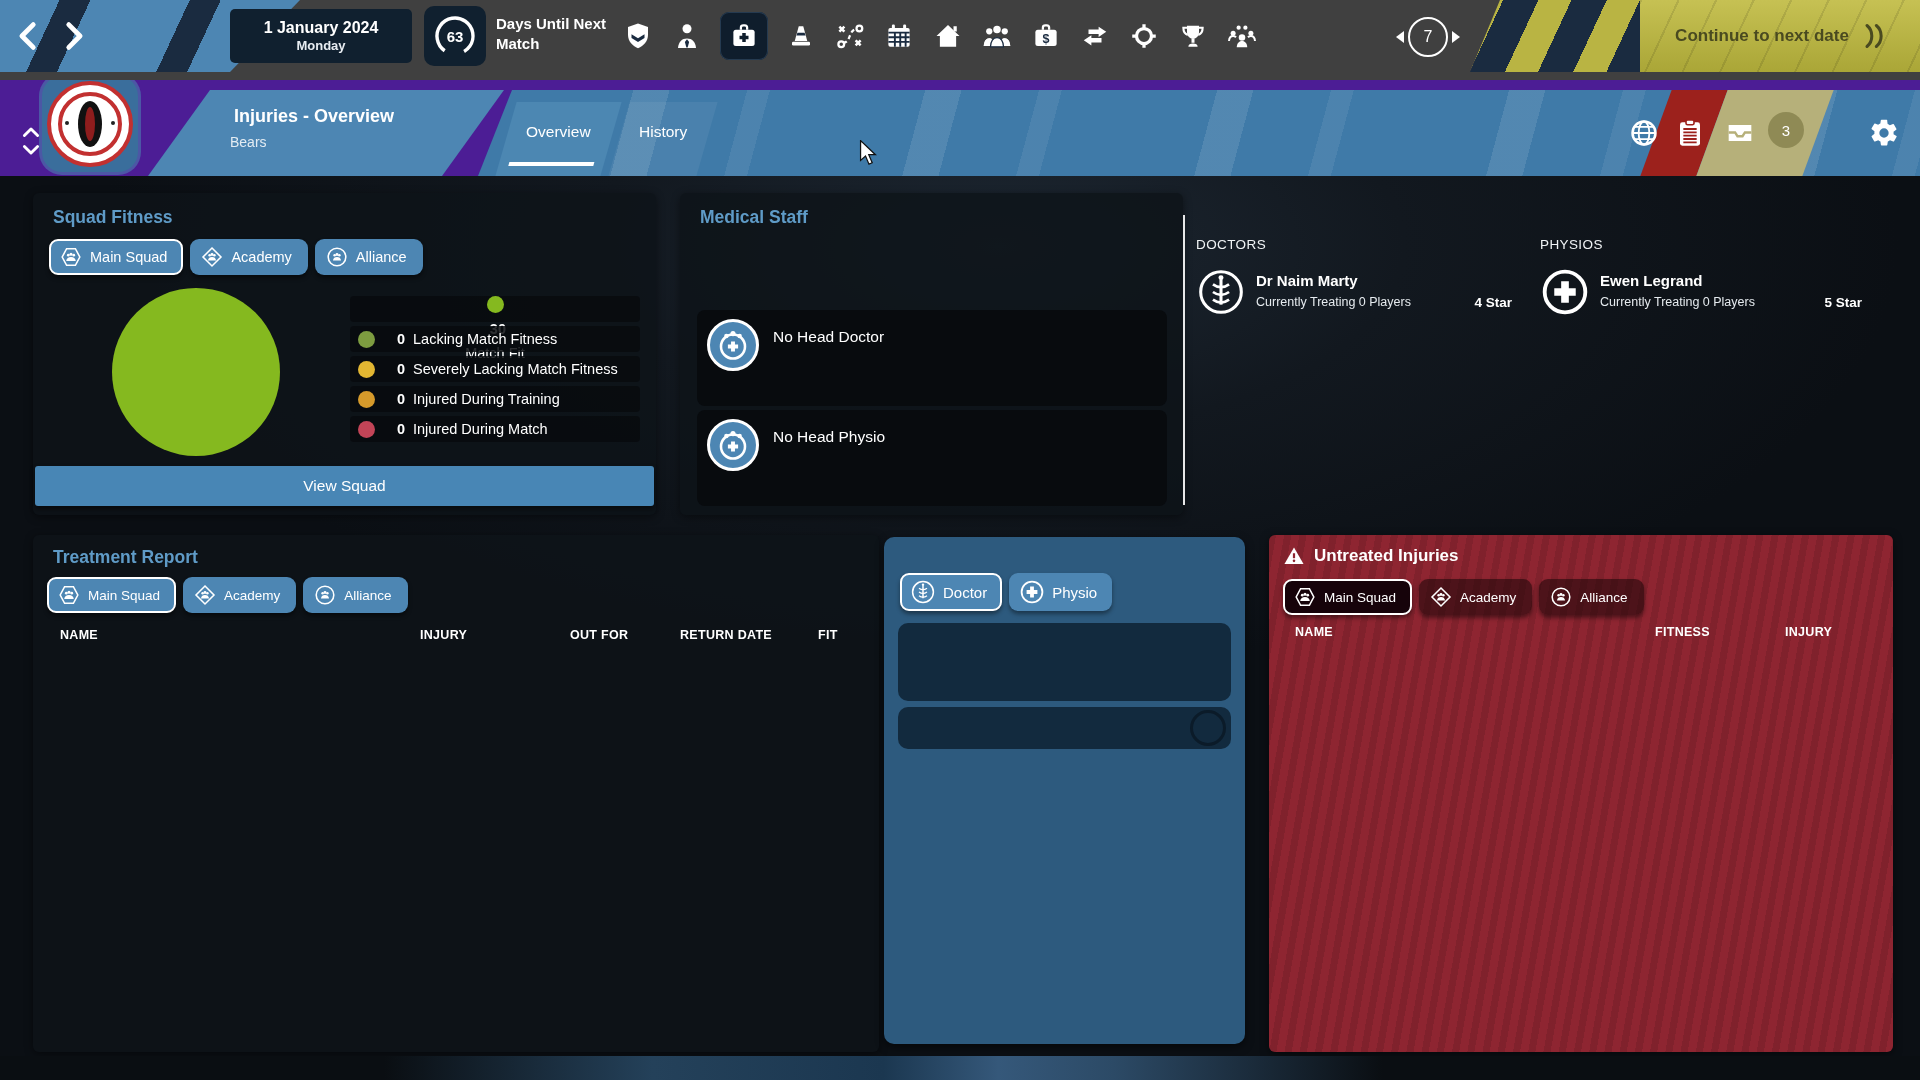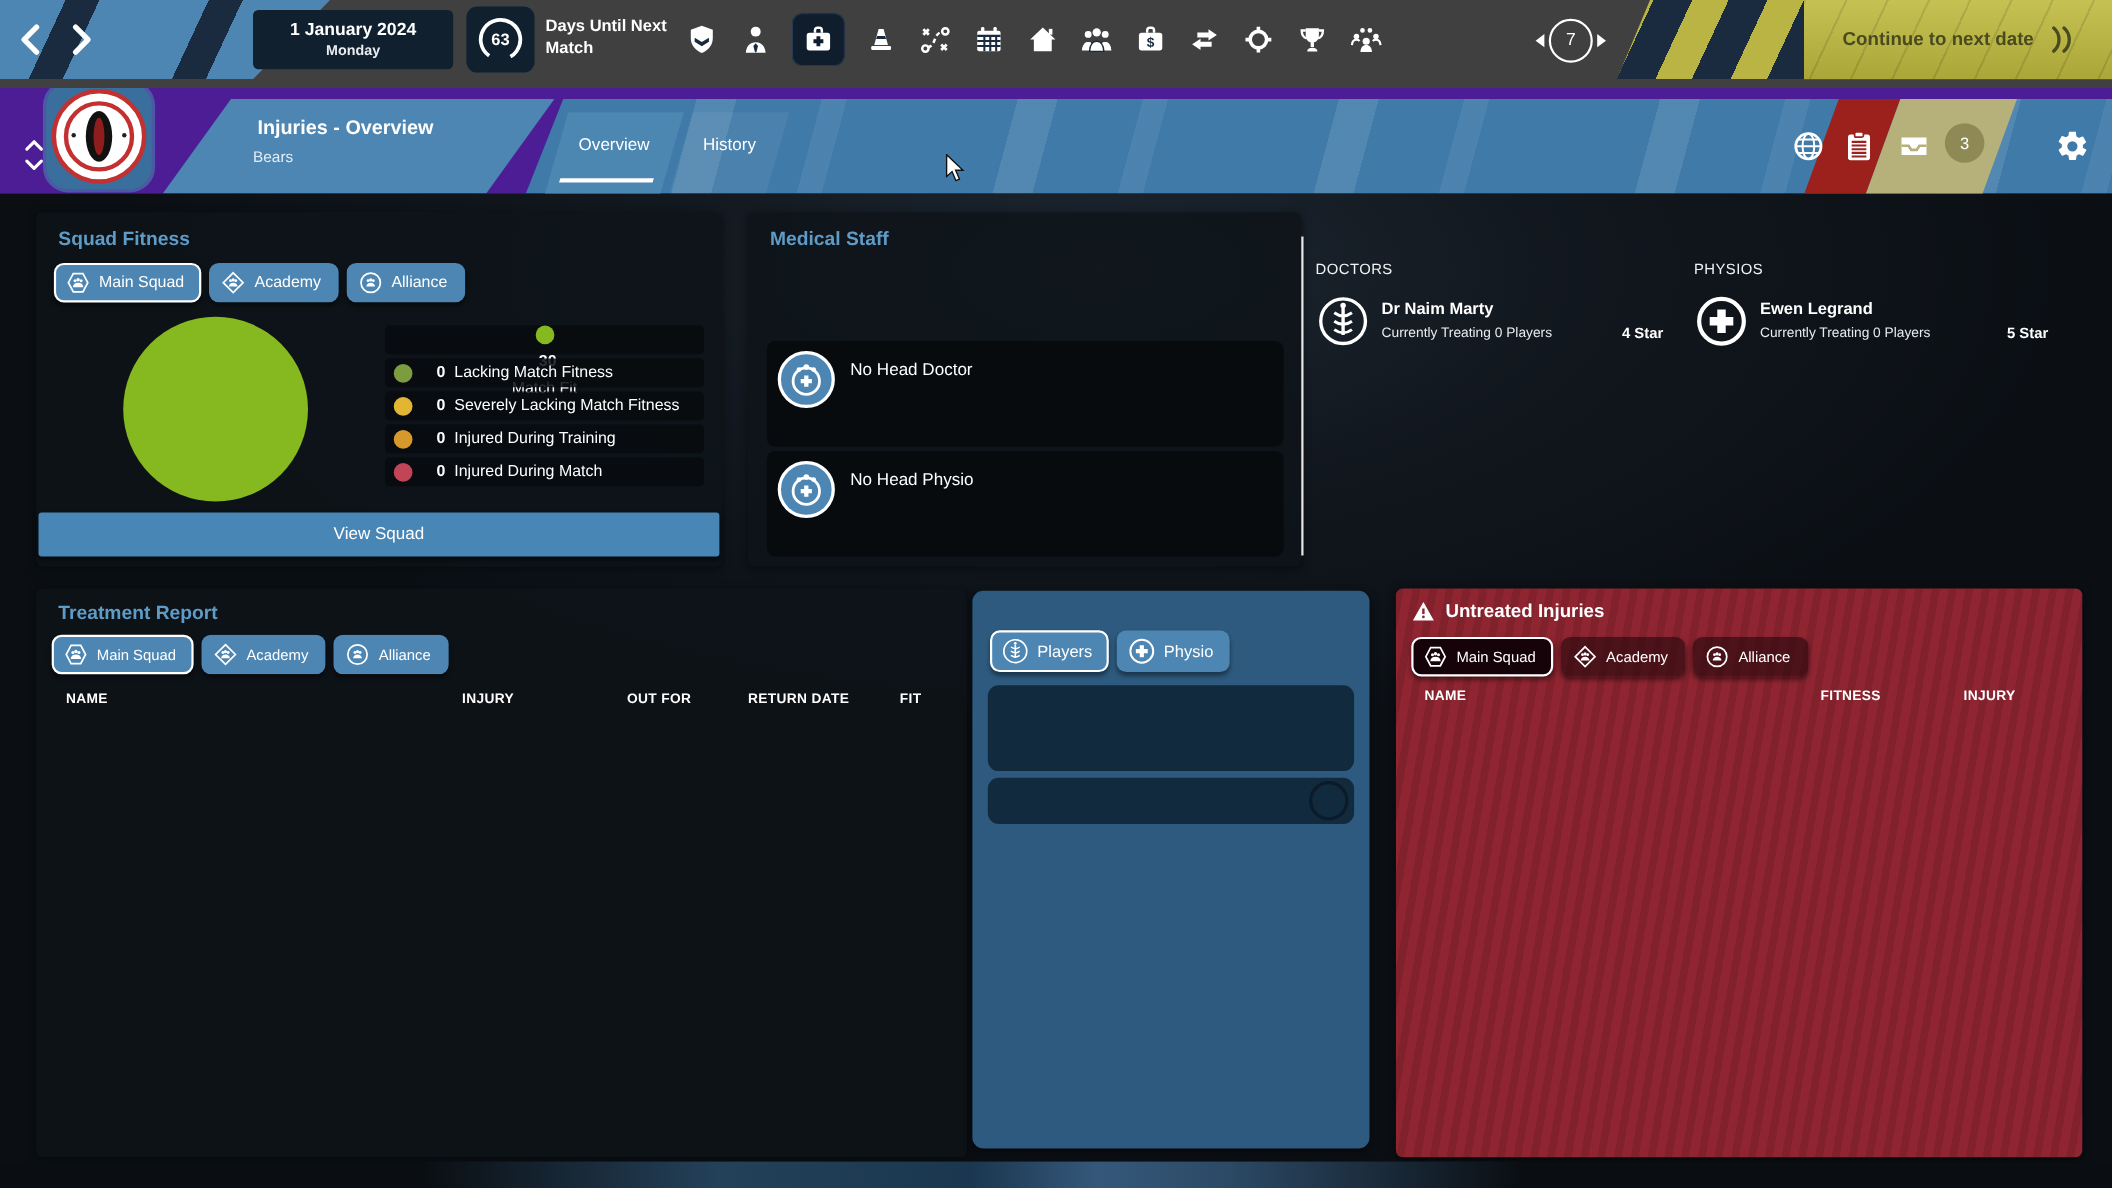--- a/index.html
+++ b/index.html
@@ -513,21 +513,21 @@
 
   <section class="panel midpanel" style="left:884px;top:537px;width:361px;height:507px;">
     <div class="abs" style="left:16px;top:36px;display:flex;gap:7px;">
       <button class="tgl sel">
         <svg viewBox="0 0 24 24">
             <circle cx="12" cy="12" r="10.4" fill="none" stroke="#fff" stroke-width="1.5"></circle>
             <path d="M12 5.8v12.4" stroke="#fff" stroke-width="1.5"></path>
             <circle cx="12" cy="4.8" r="1.2" fill="#fff"></circle>
             <path d="M8 8.2c2.7 1.9 5.3 1.9 8 0M8 12c2.7 1.9 5.3 1.9 8 0M8 15.8c2.7 1.9 5.3 1.9 8 0" fill="none" stroke="#fff" stroke-width="1.3"></path>
           </svg>
-        <span>Players</span>
+        <span>Doctor</span>
       </button>
       <button class="tgl">
         <svg viewBox="0 0 24 24">
             <circle cx="12" cy="12" r="10.4" fill="none" stroke="#fff" stroke-width="1.8"></circle>
             <path d="M12 6.6v10.8M6.6 12h10.8" stroke="#fff" stroke-width="3.8"></path>
           </svg>
         <span>Physio</span>
       </button>
     </div>
 

